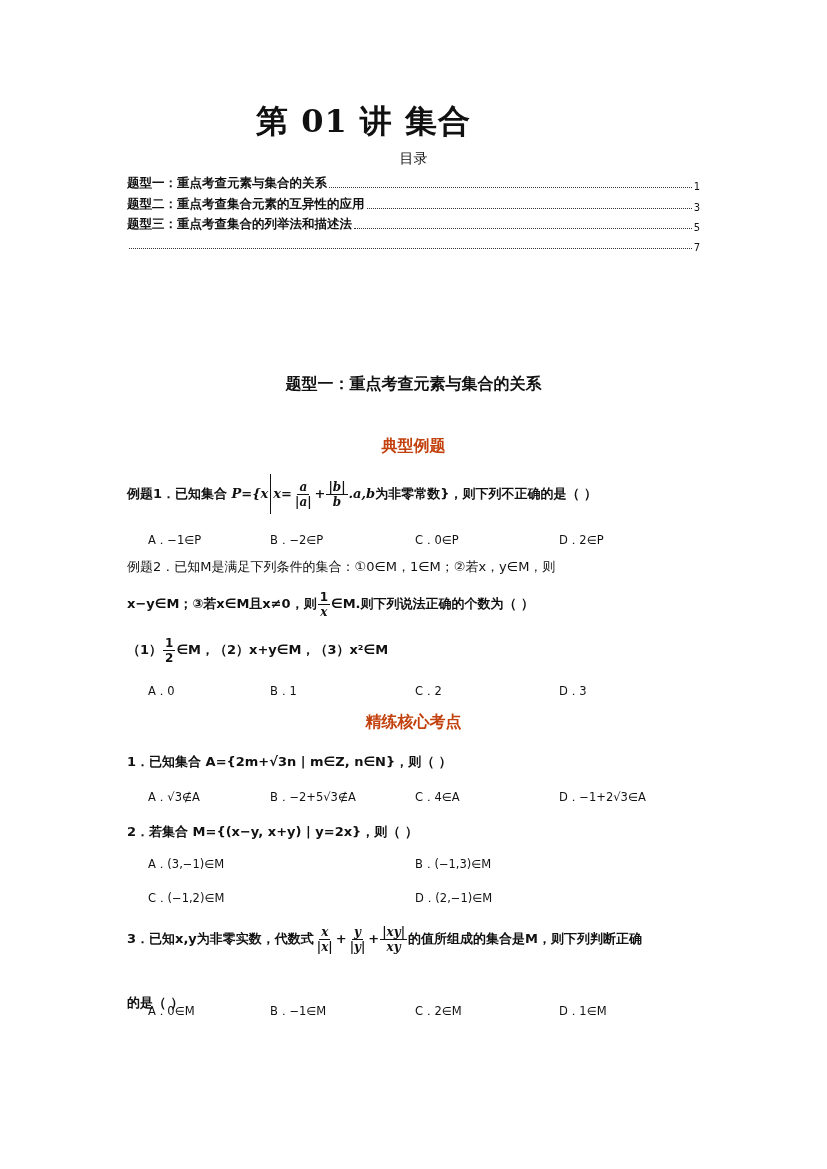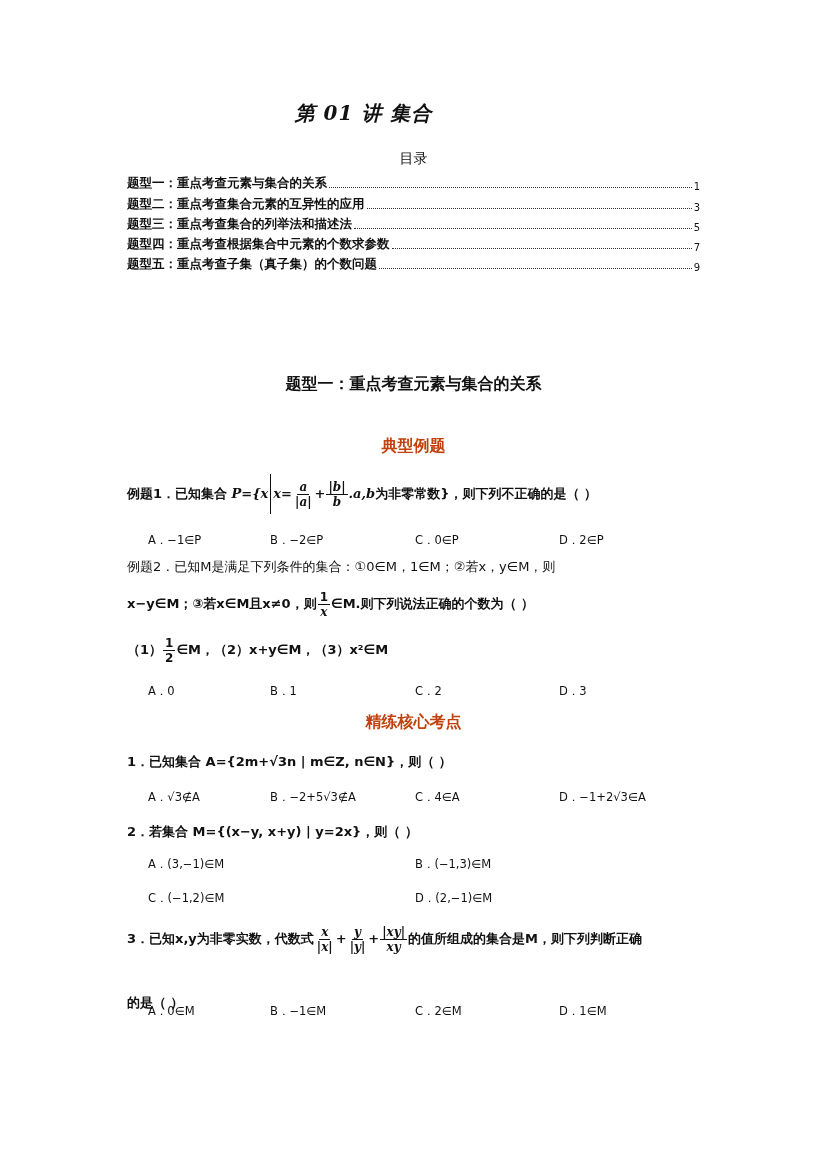--- a/index.html
+++ b/index.html
@@ -1,19 +1,19 @@
 <!DOCTYPE html>
 <html><head>
 <meta charset="utf-8">
 <style>
   html, body { margin:0; padding:0; background:#ffffff; }
   body { width:827px; height:1169px; position:relative; overflow:hidden;
          font-family:"DejaVu Serif","Liberation Serif",serif; color:#111; }
   .abs { position:absolute; }
-  .title { left:0; width:727px; top:100px; text-align:center; font-size:20px; font-weight:bold; letter-spacing:1px;font-style:italic; }
+  .title { left:0; width:727px; top:100px; text-align:center; font-size:32px; font-weight:bold; letter-spacing:1px; }
   .toc-head { left:0; width:827px; top:150px; text-align:center; font-size:14px; font-family:"DejaVu Sans",sans-serif; }
   .toc { left:127px; width:573px; top:172px; }
   .toc-row { display:flex; align-items:flex-end; height:20.3px; font-size:12.5px; font-weight:bold; font-family:"DejaVu Sans",sans-serif; }
   .toc-row .lbl { white-space:nowrap; }
   .toc-row .dots { flex:1; border-bottom:1.4px dotted #333; margin:0 2px 4px 2px; }
   .toc-row .pg { font-size:10px; font-weight:normal; }
   .sec-head { left:0; width:827px; top:374px; text-align:center; font-size:16px; font-weight:bold; font-family:"DejaVu Sans",sans-serif; }
   .blue-head { left:0; width:827px; text-align:center; font-size:16px; font-weight:bold; color:#c2410c; font-family:"DejaVu Sans",sans-serif; }
   .line { left:127px; font-size:13px; font-family:"DejaVu Sans",sans-serif; white-space:nowrap; }
   .line b.m, .m { font-family:"DejaVu Serif",serif; font-weight:bold; font-style:italic; }
@@ -39,28 +39,22 @@
       <span class="lbl">题型二：重点考查集合元素的互异性的应用</span>
       <span class="dots"></span>
       <span class="pg">3</span>
     </div>
   <div class="toc-row">
       <span class="lbl">题型三：重点考查集合的列举法和描述法</span>
       <span class="dots"></span>
       <span class="pg">5</span>
     </div>
   <div class="toc-row">
-      <span class="lbl">题型四：重点考查根据集合中元素的个数求参数</span>
       <span class="dots"></span>
       <span class="pg">7</span>
-    </div>
-  <div class="toc-row">
-      <span class="lbl">题型五：重点考查子集（真子集）的个数问题</span>
-      <span class="dots"></span>
-      <span class="pg">9</span>
     </div>
 </div>
 
 <div class="abs sec-head">题型一：重点考查元素与集合的关系</div>
 <div class="abs blue-head" style="top:436px">典型例题</div>
 
 <div class="abs line" style="top:474px; font-weight:bold;">
   <span>例题1．已知集合</span>
   <span class="m">P={x</span><span class="bar"></span><span class="m">x=</span><span class="frac m">
       <span class="num">a</span>

